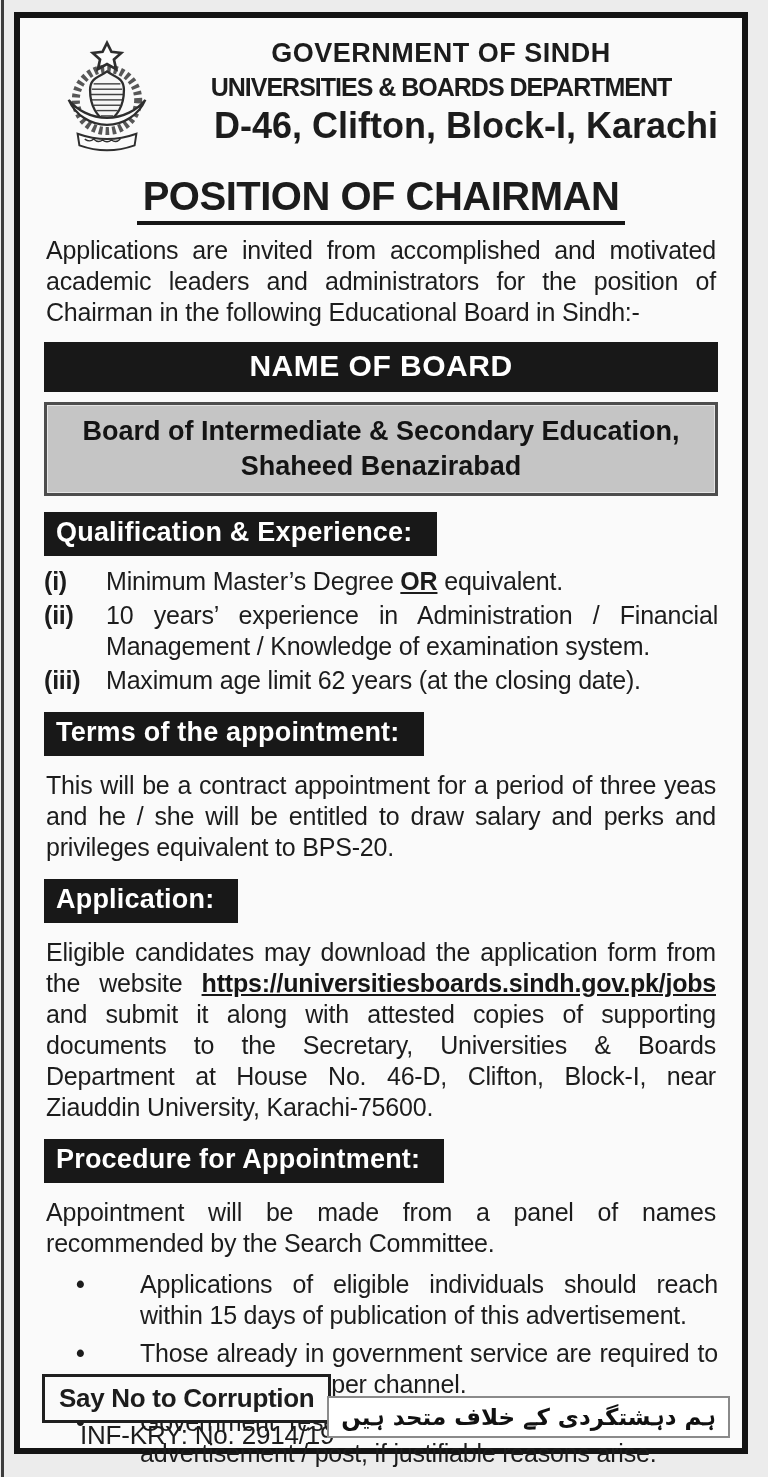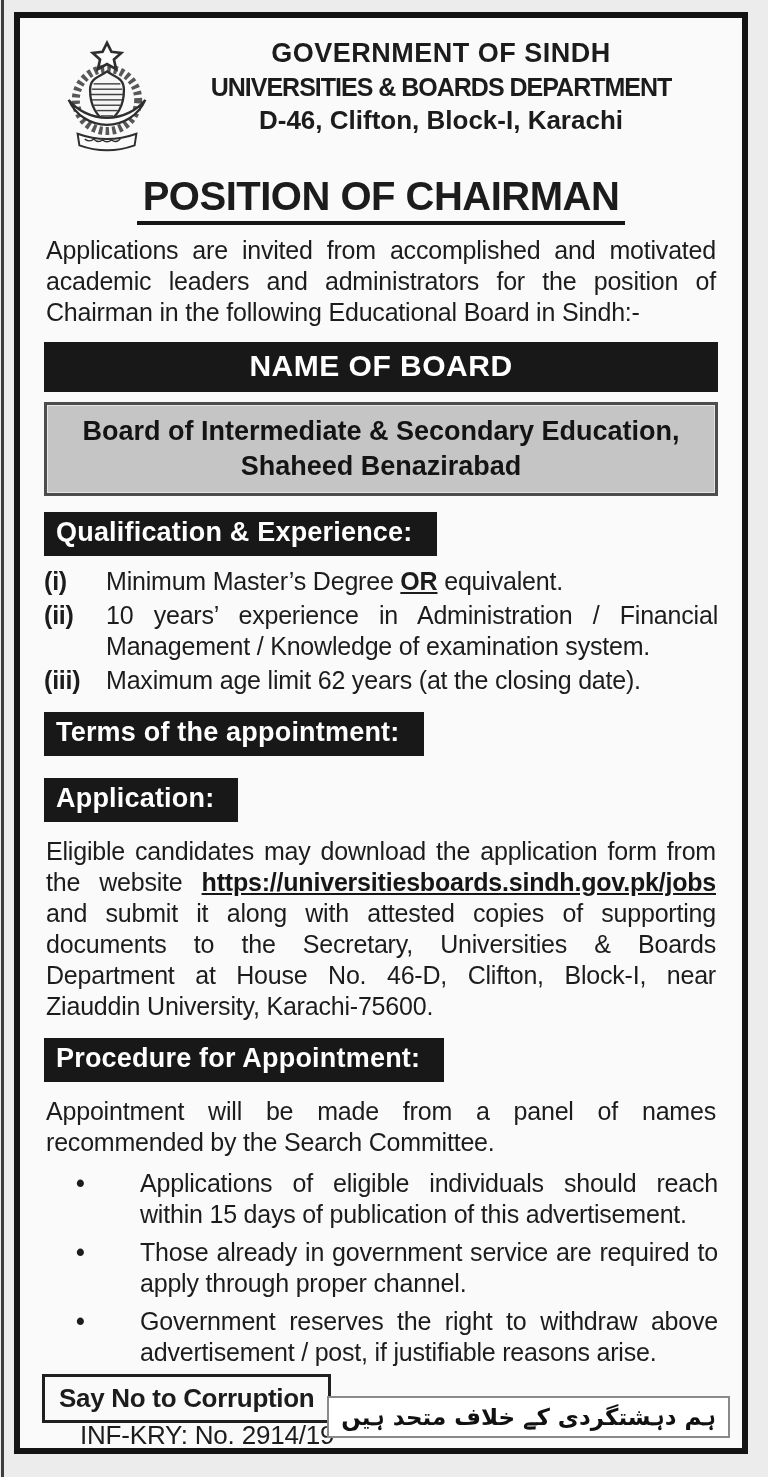--- a/index.html
+++ b/index.html
@@ -15,21 +15,21 @@
     position:absolute;left:14px;top:12px;width:734px;height:1442px;
     box-sizing:border-box;border:6px solid #141414;background:#fafafa;
     padding:16px 24px 0 24px;
   }
   
   .hdr{position:relative;min-height:122px;}
   .emblem{position:absolute;left:14px;top:2px;}
   .hdr-text{margin-left:120px;text-align:center;}
   .org{font-size:27px;font-weight:bold;letter-spacing:.5px;margin-top:4px;}
   .dept{font-size:25px;font-weight:bold;letter-spacing:-1px;margin-top:4px;}
-  .addr{font-size:26px;font-weight:bold;margin-top:3px;}
+  .addr{font-size:36px;font-weight:bold;margin-top:3px;text-align:right;}
   
   .title-wrap{text-align:center;margin:14px 0 10px 0;}
   .title{display:inline-block;font-size:40px;font-weight:bold;letter-spacing:-.5px;
          border-bottom:4px solid #161616;padding:0 6px 2px 6px;}
   
   .para{font-size:25px;line-height:31px;text-align:justify;letter-spacing:-.2px;margin:8px 2px 0 2px;}
   
   .banner{background:#181818;color:#fff;font-weight:bold;text-align:center;
           font-size:30px;letter-spacing:.5px;padding:7px 0 9px 0;margin-top:14px;}
   .board-box{
@@ -123,20 +123,21 @@
       <span class="rmark">(ii)</span>
       <span class="rtxt">10 years’ experience in Administration / Financial Management / Knowledge of examination system.</span>
     </div>
     <div class="rrow">
       <span class="rmark">(iii)</span>
       <span class="rtxt">Maximum age limit 62 years (at the closing date).</span>
     </div>
   </div>
 
   <div><span class="sec-bar">Terms of the appointment:</span></div>
+  <div class="para">This will be a contract appointment for a period of three yeas and he / she will be entitled to draw salary and perks and privileges equivalent to BPS-20.</div>
 
   <div><span class="sec-bar">Application:</span></div>
   <div class="para"><span>Eligible candidates may download the application form from the website </span><span class="url">https://universitiesboards.sindh.gov.pk/jobs</span><span> and submit it along with attested copies of supporting documents to the Secretary, Universities &amp; Boards Department at House No. 46-D, Clifton, Block-I, near Ziauddin University, Karachi-75600.</span></div>
 
   <div><span class="sec-bar">Procedure for Appointment:</span></div>
   <div class="para">Appointment will be made from a panel of names recommended by the Search Committee.</div>
 
   <div class="blist">
     <div class="brow">
       <span class="bdot">•</span>

